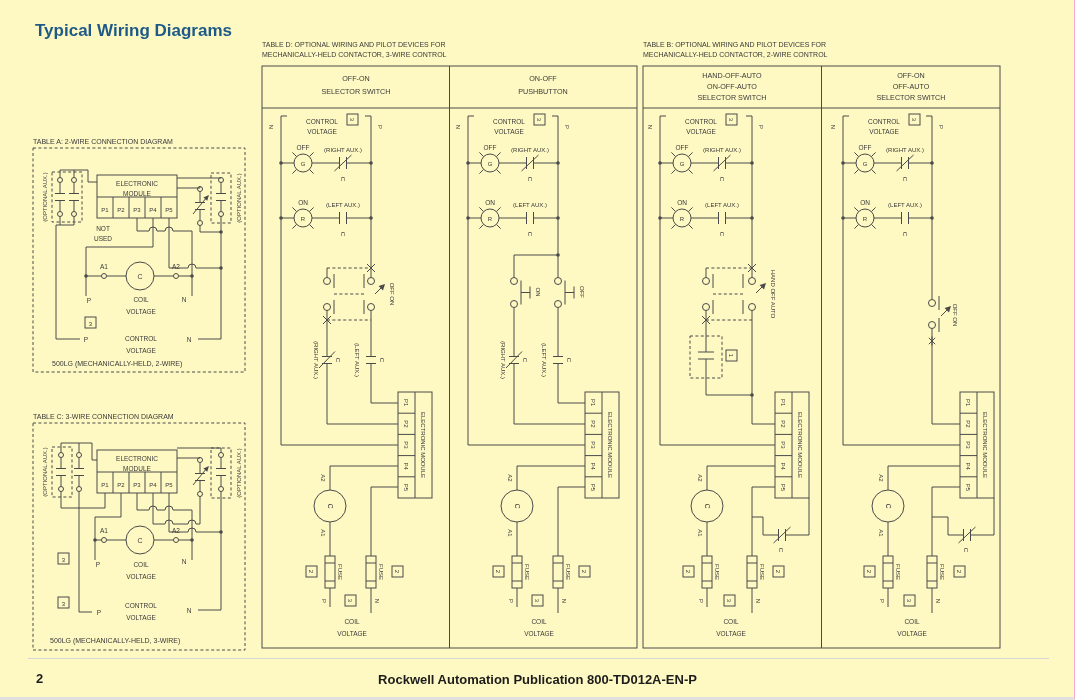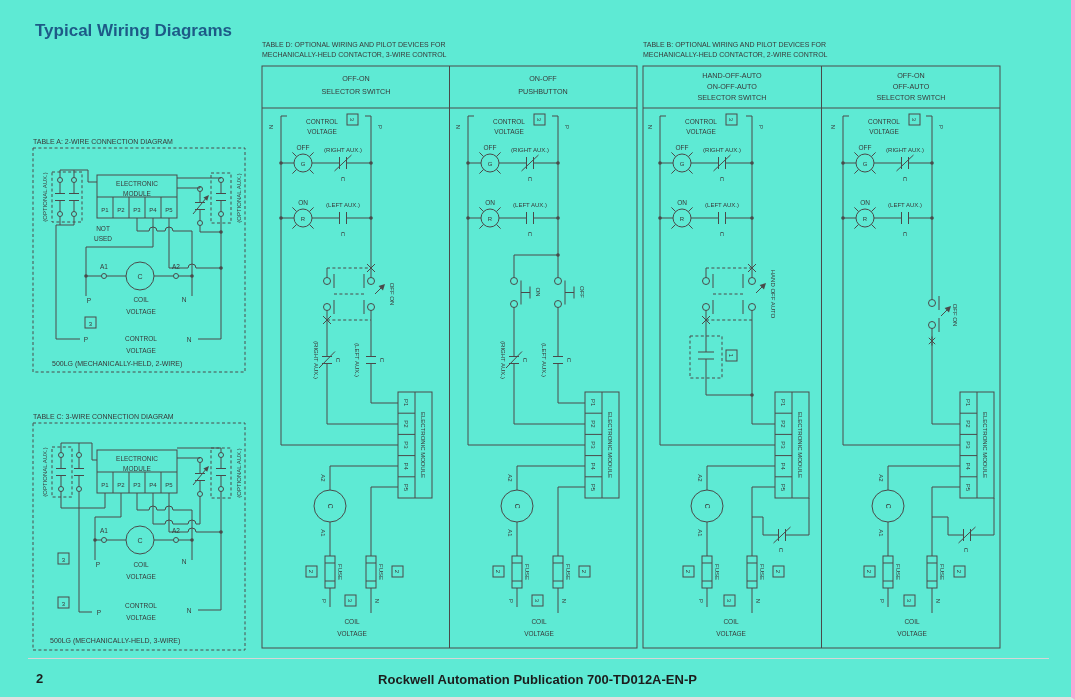--- a/index.html
+++ b/index.html
@@ -1,17 +1,17 @@
 <!DOCTYPE html>
 <html><head>
 <meta charset="utf-8">
 <style>
   html,body{margin:0;padding:0;background:#fff}
-  .page{position:relative;width:1075px;height:700px;background:#5eead4;overflow:hidden;
-        box-sizing:border-box;border-right:4px solid #f9a8d4;border-bottom:3px solid #e0e0e0;
+  .page{position:relative;width:1075px;height:700px;background:#fef9c3;overflow:hidden;
+        box-sizing:border-box;border-right:1px solid #f9a8d4;border-bottom:3px solid #e0e0e0;
         font-family:"Liberation Sans",sans-serif}
   .title{position:absolute;left:35px;top:10px;font-size:17px;font-weight:bold;color:#1d5a87}
   .footer-rule{position:absolute;left:28px;top:658px;width:1021px;height:1px;background:#d6d6d6}
   .page-num{position:absolute;left:36px;top:671px;font-size:13px;font-weight:bold;color:#1c1c1c}
   .publication{position:absolute;left:0;top:672px;width:1075px;text-align:center;font-size:13px;font-weight:bold;color:#1c1c1c}
   svg.tbl{position:absolute}
   .w{stroke:#4a4a4a;stroke-width:1;fill:none}
   .dsh{stroke-dasharray:3,2.4}
   .dotf{fill:#4a4a4a;stroke:none}
   svg text{fill:#383838;font-family:"Liberation Sans",sans-serif}
@@ -501,15 +501,15 @@
       <text class="t6 mid" transform="rotate(90 880 601)" x="880" y="601">P</text>
       <text class="t6 mid" transform="rotate(90 907.2 600.5)" x="907.2" y="600.5">3</text>
       <text class="t6 mid" transform="rotate(90 936 601)" x="936" y="601">N</text>
       <text class="t65 mid" x="912" y="624">COIL</text>
       <text class="t65 mid" x="912" y="636">VOLTAGE</text>
     </g>
   </svg>
 
   <div class="footer-rule"></div>
   <div class="page-num">2</div>
-  <div class="publication">Rockwell Automation Publication 700-TD012A-EN-P</div>
+  <div class="publication">Rockwell Automation Publication 800-TD012A-EN-P</div>
 
 </div>
 
 </body></html>

